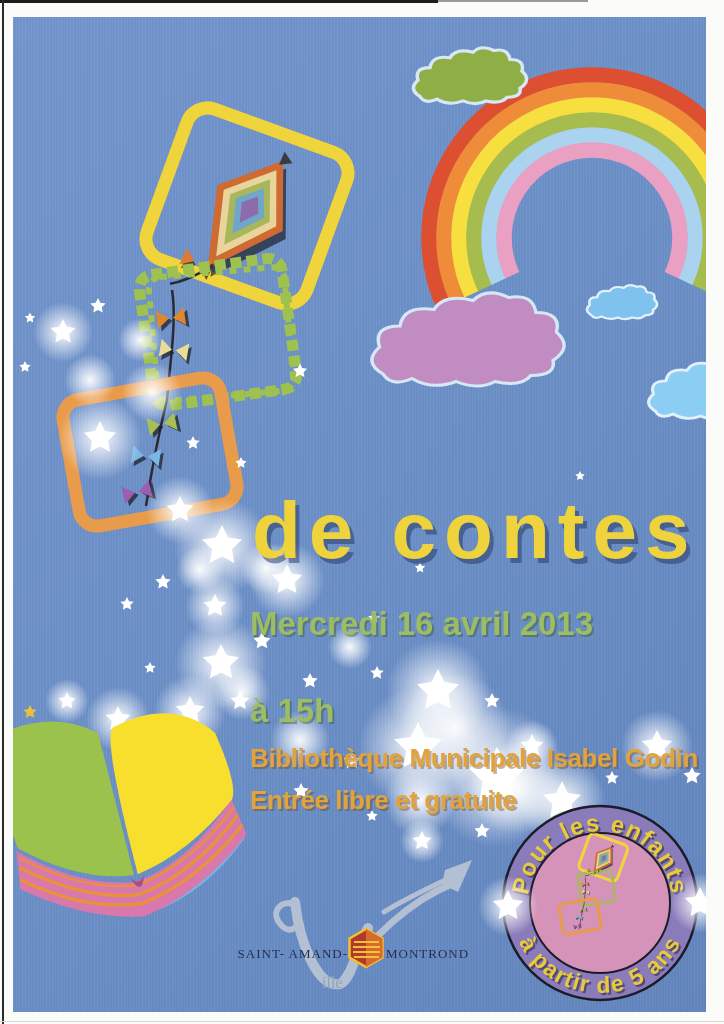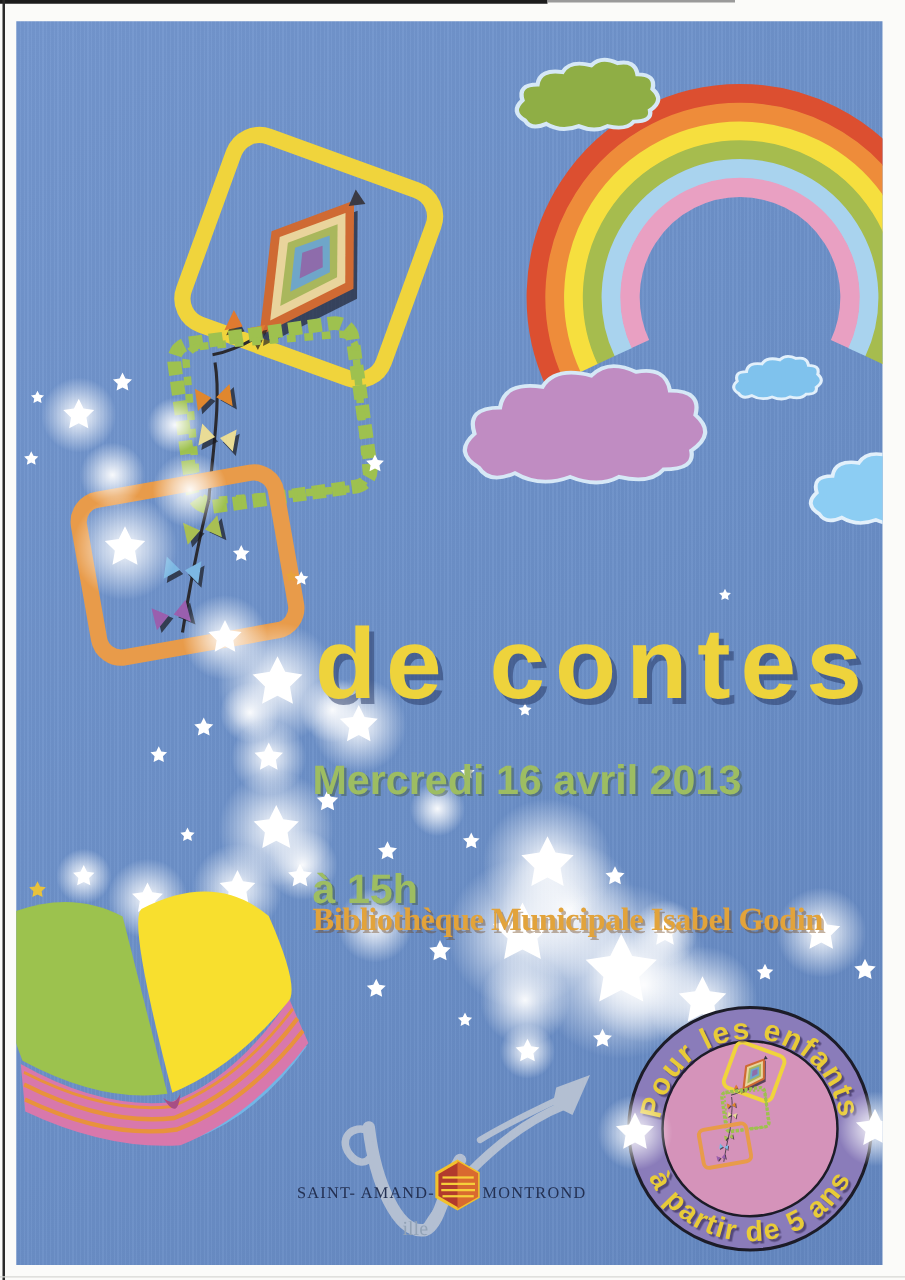--- a/index.html
+++ b/index.html
@@ -22,21 +22,21 @@
   .title1{left:233px;top:386px;font-size:128px;letter-spacing:22px;color:var(--title-yellow,#eed33c);
           text-shadow:5px 6px 0 rgba(35,52,96,0.50);}
   .title2{left:239px;top:474px;font-size:80px;letter-spacing:8px;color:var(--title-yellow,#eed33c);
           text-shadow:4px 5px 0 rgba(35,52,96,0.50);}
   .date1{left:237px;top:590px;font-size:33px;color:var(--date-green,#9dbd62);
          text-shadow:2px 2px 0 rgba(60,80,40,0.40);}
   .date2{left:237px;top:634px;font-size:33px;color:var(--date-green,#9dbd62);
          text-shadow:2px 2px 0 rgba(60,80,40,0.40);margin-top:43px;}
   .venue{left:237px;font-size:26px;letter-spacing:-0.4px;color:var(--venue-orange,#e2a33b);
          text-shadow:2px 2px 0 rgba(110,65,20,0.40);}
-  .v1{top:706px;font-family:Liberation Serif, serif;} .v2{top:738px;} .v3{top:770px;}
+  .v1{top:728px;} .v2{top:738px;} .v3{top:770px;}
 </style>
 </head>
 <body>
 
 <div class="page">
   <div class="scan-top"></div>
   <div class="scan-top2"></div>
   <div class="scan-left"></div>
   <div class="scan-bottom"></div>
 
@@ -239,14 +239,15 @@
         <text x="348" y="958" text-anchor="end" font-family="Liberation Serif, serif" font-size="13" letter-spacing="1" fill="#233052">SAINT- AMAND-</text>
         <text x="386" y="958" font-family="Liberation Serif, serif" font-size="13" letter-spacing="1" fill="#233052">MONTROND</text>
         <text x="322" y="988" font-family="Liberation Serif, serif" font-size="16" fill="#93a3b6">ille</text>
       </g>
     </svg>
 
     <div class="txt title2">de contes</div>
     <div class="txt date1">Mercredi 16 avril 2013</div>
     <div class="txt date2">à 15h</div>
     <div class="txt venue v1">Bibliothèque Municipale Isabel Godin</div>
+    <div class="txt venue v3">Entrée libre et gratuite</div>
   </div>
 </div>
 
 </body></html>

